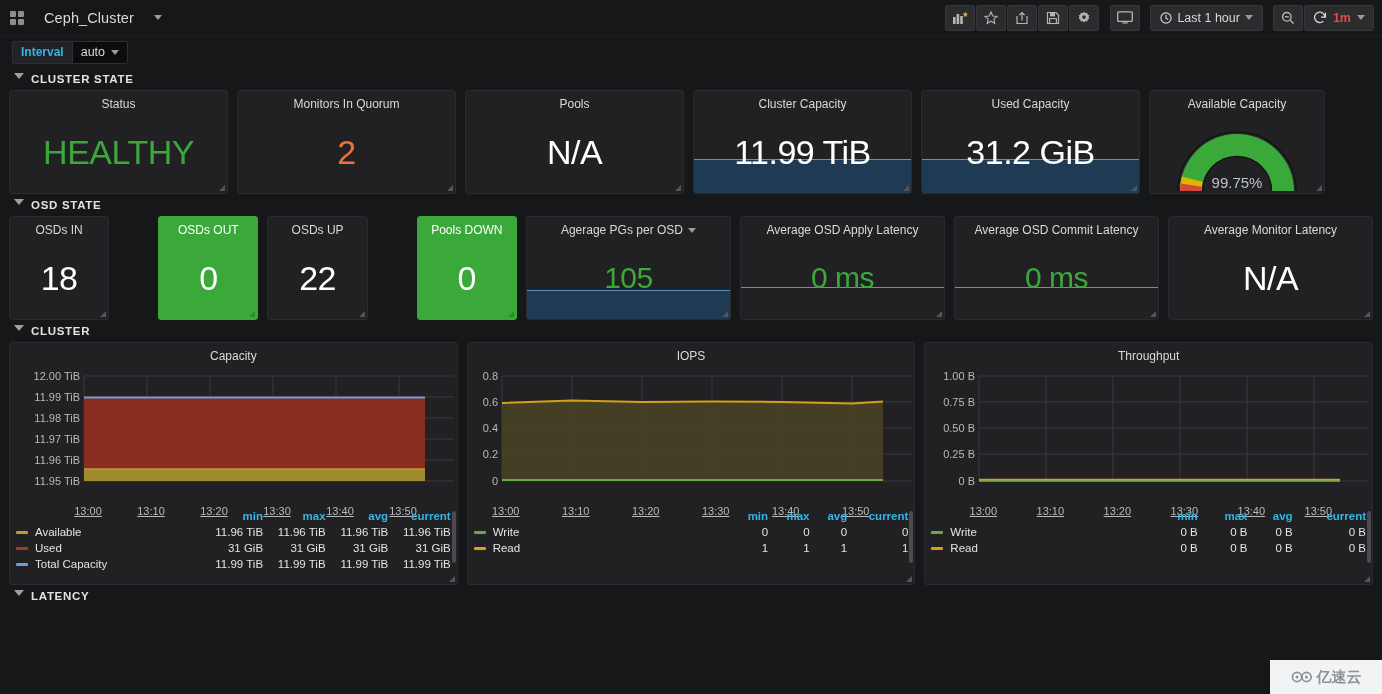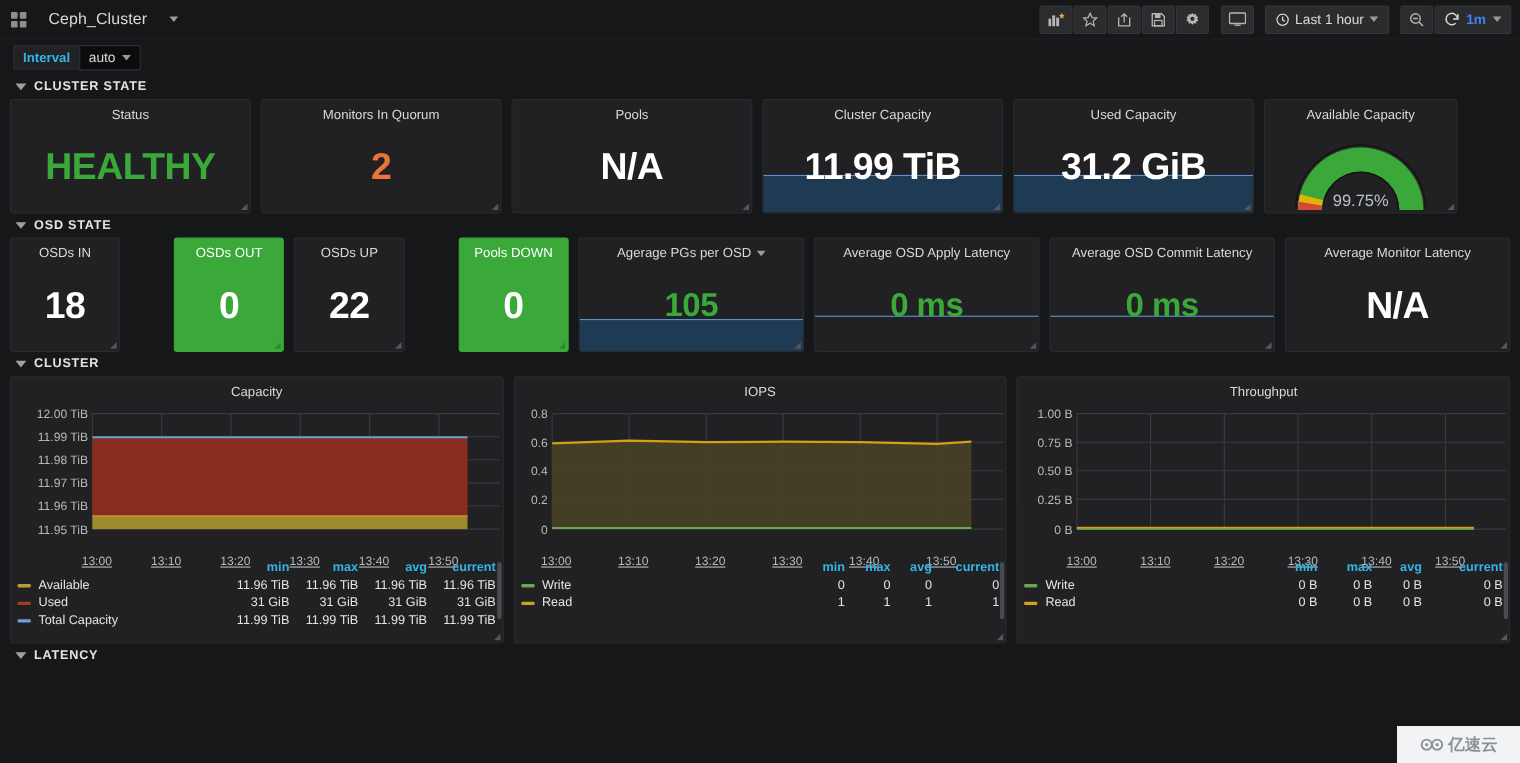--- a/index.html
+++ b/index.html
@@ -35,58 +35,58 @@
   .timepick {
     display: flex; align-items: center; gap: 5px; height: 26px;
     background: #2b2c2e; border: 1px solid #353639; border-radius: 2px;
     padding: 0 9px; font-size: 12.5px; color: #d8d9da; cursor: pointer; margin-left: 10px;
   }
   .refresh {
     display: flex; align-items: center; gap: 6px; height: 26px;
     background: #2b2c2e; border: 1px solid #353639; border-radius: 2px;
     padding: 0 8px; cursor: pointer; margin-left: 1px;
   }
-  .refresh .rv { color: #3b82f6; font-size: 12.5px; font-weight: bold; }
+  .refresh .rv { color: #ef4444; font-size: 12.5px; font-weight: bold; }
 
   
   .submenu { height: 32px; display: flex; align-items: center; padding: 0 12px; gap: 20px; }
   .varctl { display: flex; align-items: stretch; height: 23px; }
   .varlabel {
     background: #202226; border: 1px solid #2f3035; border-right: none;
     color: #33b5e5; font-size: 12px; font-weight: bold;
     display: flex; align-items: center; padding: 0 8px; border-radius: 2px 0 0 2px;
   }
   .varvalue {
     background: #0b0c0e; border: 1px solid #2f3035;
     color: #d8d9da; font-size: 12.5px; display: flex; align-items: center;
     gap: 6px; padding: 0 8px; border-radius: 0 2px 2px 0; cursor: pointer;
   }
 
   
-  .rowhdr { display: flex; align-items: center; gap: 7px; padding: 5px 0 5px 14px; cursor: pointer; }
+  .rowhdr { display: flex; align-items: flex-start; gap: 7px; padding: 5px 0 5px 14px; cursor: pointer; }
   .rowhdr .chev { width: 0; height: 0; border-left: 5px solid transparent; border-right: 5px solid transparent;
                   border-top: 6px solid #9fa0a2; }
   .rowhdr .rt { font-size: 11.5px; font-weight: bold; letter-spacing: .7px; color: #e3e3e3; }
 
   
   .prow { display: flex; gap: 9px; padding: 0 9px; }
   .panel {
     background: #212124; border: 1px solid #2a2b2e; border-radius: 3px;
     position: relative; overflow: hidden;
   }
   .panel::after {
     content: ""; position: absolute; right: 2px; bottom: 2px;
     width: 0; height: 0; border-left: 6px solid transparent; border-bottom: 6px solid #55565a;
   }
   .ptitle {
     text-align: center; font-size: 12px; color: #d8d9da; padding-top: 6px; font-weight: normal;
   }
   .ptitle.dd { display: flex; align-items: center; justify-content: center; gap: 5px; }
   .bigval {
-    font-size: 34px; font-weight: bold; text-align: center;
+    font-size: 34px; font-weight: normal; text-align: center;
     letter-spacing: -.5px; line-height: 1;
   }
 
   
   .ss { height: 104px; display: flex; flex-direction: column; }
   .ss .body { flex: 1; display: flex; align-items: center; justify-content: center; position: relative; }
   .ss.green-bg { background: #3aa93a; border-color: #3aa93a; margin-left: 40px; }
   .ss.green-bg .ptitle, .ss.green-bg .bigval { color: #fff; }
   .ss.green-bg::after { border-bottom-color: #2d8a2d; }
 

